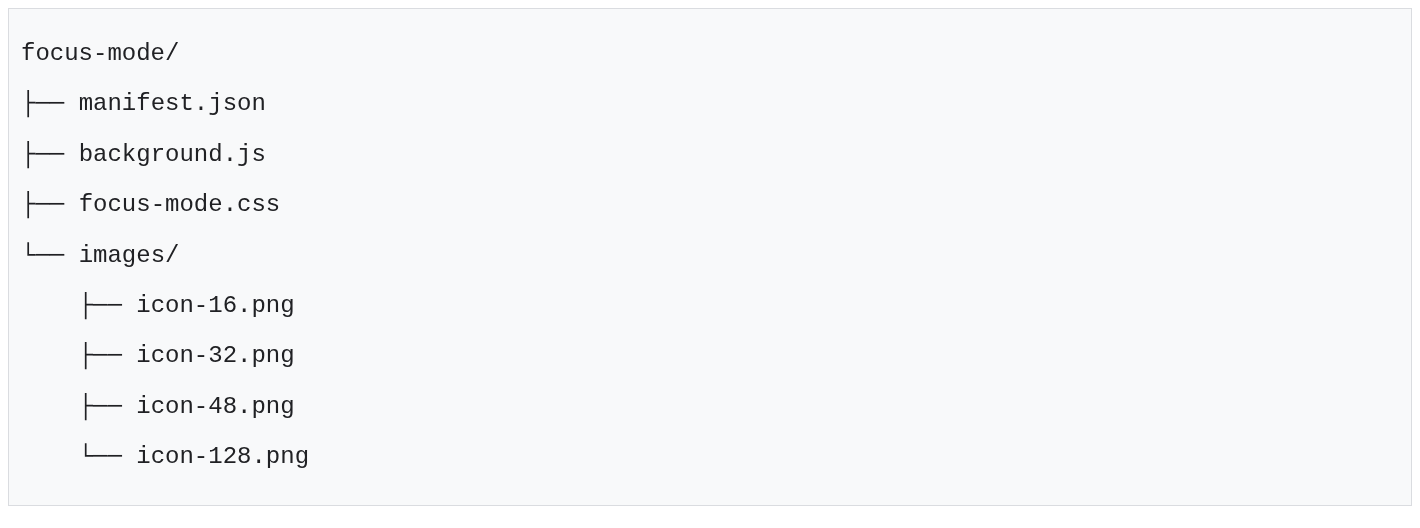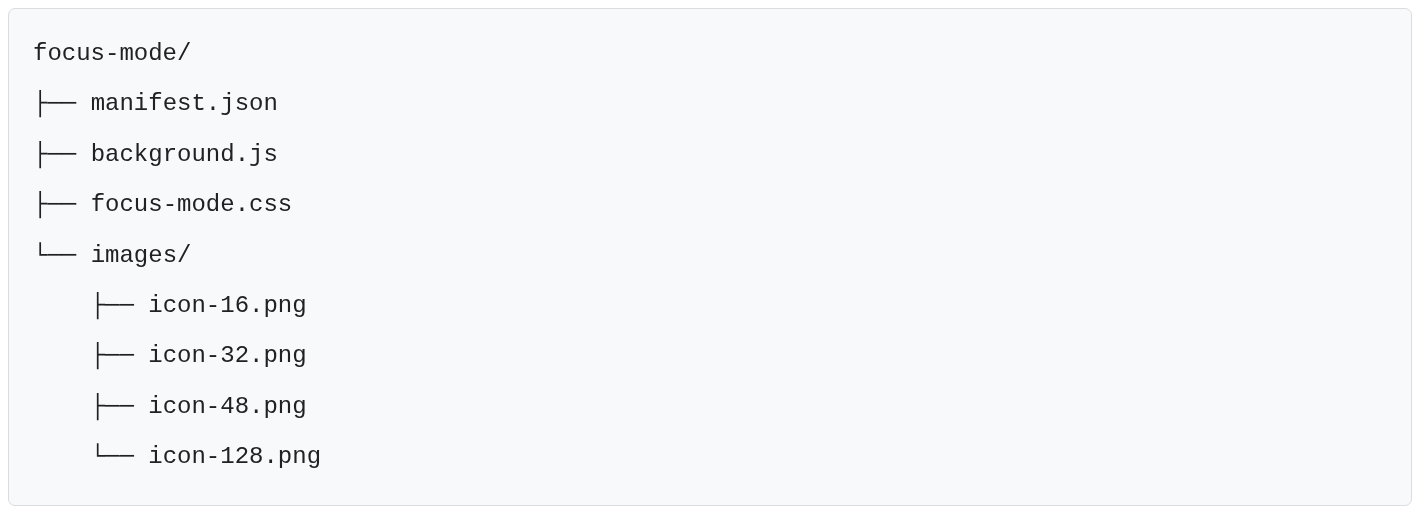--- a/index.html
+++ b/index.html
@@ -7,23 +7,23 @@
       padding: 0;
       box-sizing: border-box;
     }
     body {
       background: #ffffff;
       padding: 8px;
       width: 1420px;
     }
     .tree-container {
       border: 1px solid #dadce0;
-      border-radius: 7px;
+      border-radius: 0;
       background: #f8f9fa;
-      padding: 20px 24px 22px 24px;
+      padding: 20px 24px 22px 12px;
       font-family: "SFMono-Regular", "Menlo", "Consolas", "Liberation Mono", monospace;
       font-size: 24px;
       line-height: 2.1;
       color: #202124;
       white-space: pre;
       overflow: hidden;
     }
   </style>
 </head>
 <body>

